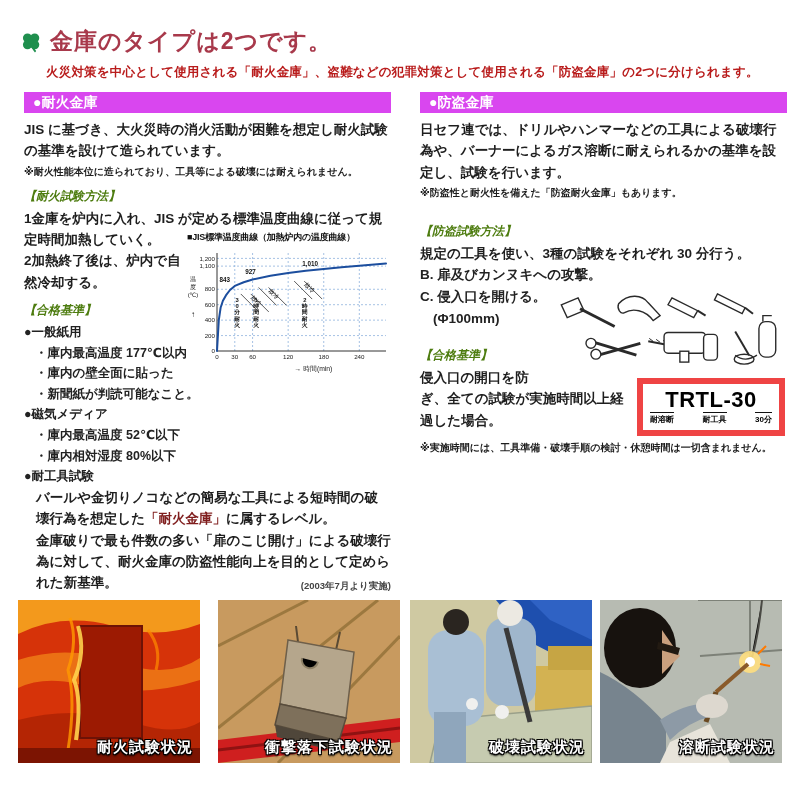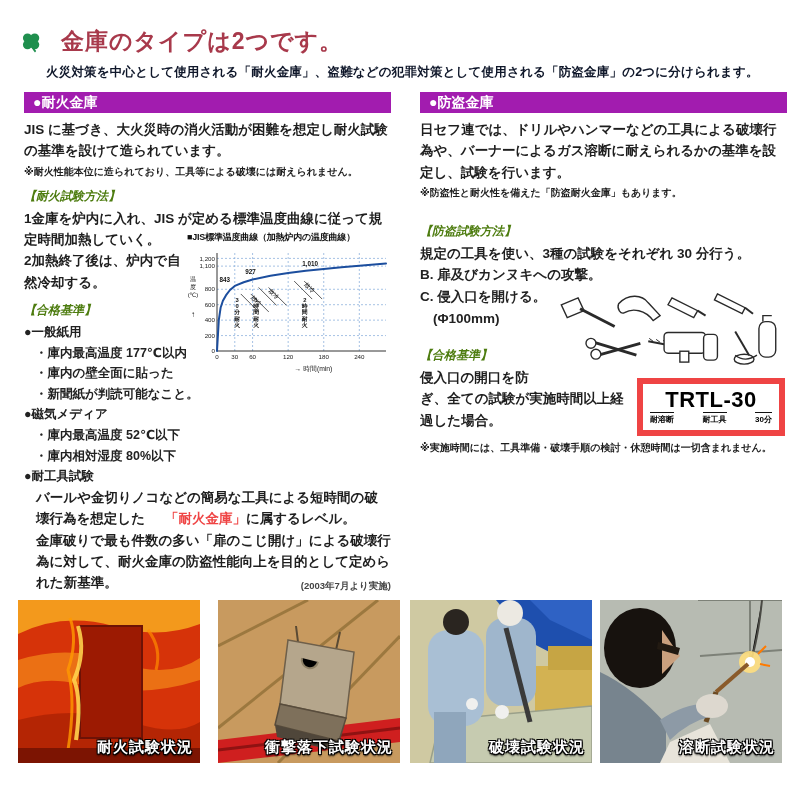--- a/index.html
+++ b/index.html
@@ -1,35 +1,35 @@
 <!DOCTYPE html>
 <html><head>
 <meta charset="utf-8">
 <style>
   html,body{margin:0;padding:0;background:#fff;}
   .page{position:relative;width:800px;height:800px;background:#ffffff;overflow:hidden;
         font-family:"Liberation Sans","DejaVu Sans",sans-serif;color:#222;}
   
-  .title-row{position:absolute;left:20px;top:26px;display:flex;align-items:center;gap:19px;}
+  .title-row{position:absolute;left:20px;top:26px;display:flex;align-items:center;gap:8px;}
   .title-row h1{margin:0;font-size:23px;font-weight:800;color:#a8394b;letter-spacing:1px;}
-  .subtitle{position:absolute;left:46px;top:64px;font-size:12.5px;font-weight:600;color:#0f172a;letter-spacing:.2px;}
+  .subtitle{position:absolute;left:46px;top:64px;font-size:12.5px;font-weight:600;color:#b91c1c;letter-spacing:.2px;}
   
   .col{position:absolute;top:92px;width:367px;}
   .col-left{left:24px;}
   .col-right{left:420px;}
-  .section-bar{background:#a21caf;color:#fff;font-weight:800;font-size:14px;
+  .section-bar{background:#d946ef;color:#fff;font-weight:800;font-size:14px;
                padding:2px 9px;line-height:17px;margin-bottom:6px;}
   p{margin:0;}
   .body{font-size:13.5px;line-height:1.58;font-weight:600;color:#1e1e1e;}
   .note{font-size:10px;line-height:1.5;font-weight:700;color:#1e1e1e;margin-top:2px;}
   .h{font-size:12px;font-weight:800;color:#4d7c0f;margin:9px 0 3px;font-style:italic;}
   .crit{font-size:12.5px;line-height:1.65;font-weight:700;white-space:nowrap;}
   .crit-sub{padding-left:11px;}
   .ind{padding-left:12px;}
-  .red{color:#ef4444;margin-left:20px;}
+  .red{color:#7f1d1d;}
   .date{float:right;font-size:9.5px;font-weight:600;color:#444;margin-top:6px;}
   .gap8{height:8px;}
   .gap14{height:14px;}
   
   .chart-float{float:right;width:204px;margin:2px 0 4px 6px;}
   .chart-title{font-size:9px;font-weight:800;color:#111;margin-bottom:1px;letter-spacing:-0.2px;}
   
   .tools-float{float:right;width:235px;height:84px;margin:0 0 2px 4px;}
   .mi{font-size:13.5px;line-height:1.62;font-weight:600;white-space:nowrap;}
   .mi-ind{padding-left:13px;}

